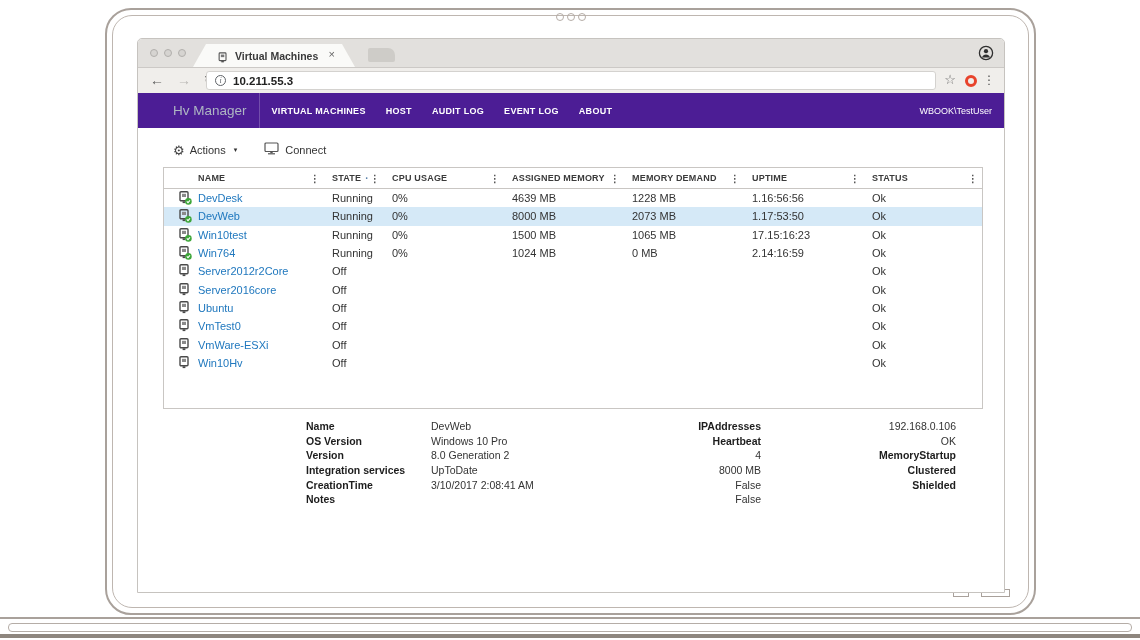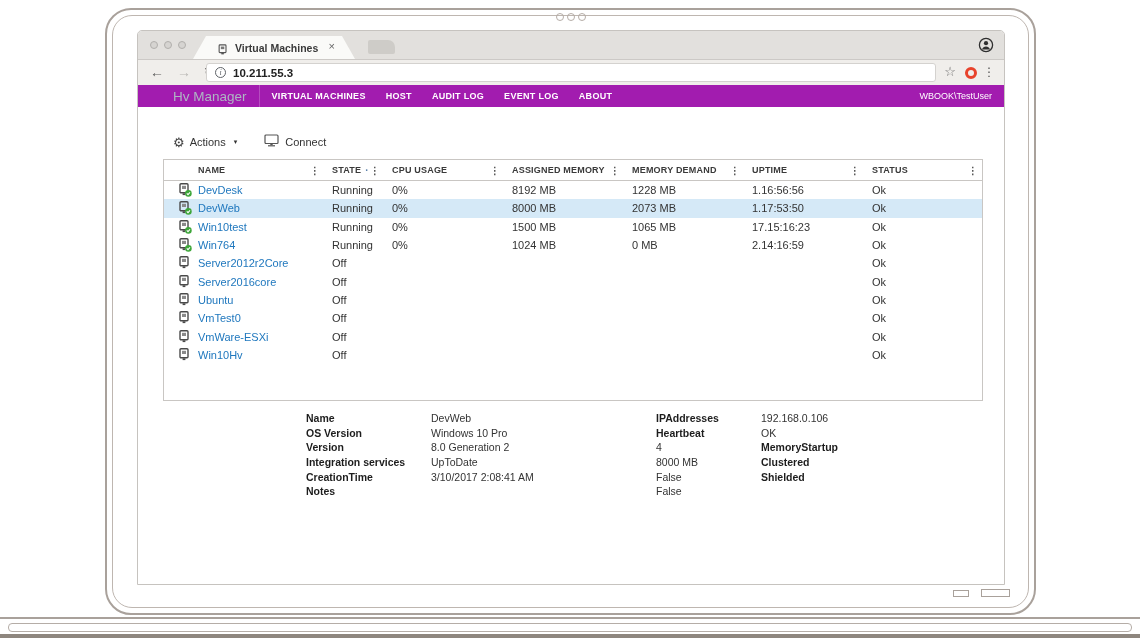--- a/index.html
+++ b/index.html
@@ -17,21 +17,21 @@
   .bezel-dot { position:absolute; top:13px; width:8px; height:8px; border:1.5px solid #b5ada7;
     border-radius:50%; }
   .base { position:absolute; left:-10px; right:-10px; top:617px; height:21px;
     border:2px solid #a9a19b; border-bottom:4px solid #8e867e; border-radius:3px; background:#fff; }
   .base-inner { position:absolute; left:8px; right:8px; top:623px; height:9px;
     border:1px solid #b5ada7; border-radius:4px; background:#fff; }
   .mini-rect-a { position:absolute; left:953px; top:590px; width:16px; height:7px; border:1px solid #a9a19b; }
   .mini-rect-b { position:absolute; left:981px; top:589px; width:29px; height:8px; border:1px solid #a9a19b; }
 
   
-  .browser { position:absolute; left:137px; top:30px; width:868px; height:555px;
+  .browser { position:absolute; left:137px; top:38px; width:868px; height:555px;
     background:#fff; border:1px solid #c6c3bf; border-radius:5px 5px 0 0; overflow:hidden; }
 
   .tabstrip { position:absolute; left:0; top:0; width:100%; height:28px; background:#e2e0dd; }
   .tlight { position:absolute; top:10px; width:8px; height:8px; border-radius:50%;
     background:#d6d4d1; border:1px solid #b1afac; }
   .tab { position:absolute; left:55px; top:5px; width:162px; height:23px; background:#fafaf8;
     clip-path:polygon(0 100%, 13px 0, 149px 0, 162px 100%);
     display:flex; align-items:center; padding-left:24px; }
   .tab-title { font-size:10.5px; font-weight:700; color:#3a3a3a; margin-left:6px; }
   .tab-close { position:absolute; right:20px; top:4px; font-size:11px; color:#666; }
@@ -50,21 +50,21 @@
   .info-ic { width:11px; height:11px; border:1px solid #5f6368; border-radius:50%;
     font-size:8px; line-height:9px; text-align:center; color:#5f6368;
     font-family:"Liberation Serif", serif; font-style:italic; flex:0 0 auto; }
   .url-text { font-size:11.5px; font-weight:700; color:#222; }
   .star { position:absolute; right:48px; top:33px; font-size:13px; color:#6f6f6f; }
   .redo-ic { position:absolute; right:27px; top:36px; width:12px; height:12px;
     border:3px solid #e8432c; border-radius:50%; }
   .kebab-browser { position:absolute; right:9px; top:34px; font-size:12px; color:#4f4f4f; }
 
   
-  .navbar { position:absolute; left:0; top:54px; width:100%; height:22px; background:#a21caf;
+  .navbar { position:absolute; left:0; top:54px; width:100%; height:35px; background:#4c1d95;
     display:flex; align-items:center; }
   .brand { font-size:13.5px; color:#aeb6c3; margin-left:35px; }
   .nav-items { display:flex; align-items:center; height:100%; margin-left:12px;
     border-left:1px solid rgba(255,255,255,.22); padding-left:2px; }
   .nav-item { font-size:9px; font-weight:700; color:#fff; letter-spacing:.3px;
     padding:0 10px; cursor:pointer; }
   .nav-user { margin-left:auto; margin-right:12px; font-size:9px; color:#fff; }
 
   
   .actions-bar { position:absolute; left:35px; top:101px; height:20px; display:flex; align-items:center; }
@@ -107,21 +107,21 @@
     background:linear-gradient(180deg,#b3a27c,#91805c); }
   .animal-1 { position:absolute; right:16%; bottom:5%; width:8px; height:5px; background:#33291f; border-radius:1px; }
   .animal-2 { position:absolute; right:31%; bottom:5.5%; width:5px; height:3px; background:#33291f; border-radius:1px; }
   .thumb-time { position:absolute; left:7%; bottom:29%; color:#fff; font-size:15px;
     letter-spacing:.5px; text-shadow:0 1px 2px rgba(0,0,0,.4); }
   .thumb-date { position:absolute; left:7%; bottom:18%; color:#fff; font-size:6.5px;
     text-shadow:0 1px 1px rgba(0,0,0,.4); }
 
   .details { position:absolute; top:380px; display:grid; font-size:10.5px; line-height:14.65px; }
   .details-left  { left:168px; grid-template-columns:125px auto; width:320px; }
-  .details-right { left:518px; grid-template-columns:105px auto; width:300px; }
+  .details-right { left:518px; grid-template-columns:105px auto; width:300px;text-align:right; }
   .dlabel { font-weight:700; color:#1d1d1d; }
   .dvalue { color:#333; }
 </style>
 </head>
 <body>
 
 <div class="bezel"></div>
 <div class="bezel-inner"></div>
 <div class="bezel-dot" style="left:556px"></div>
 <div class="bezel-dot" style="left:567px"></div>
@@ -241,21 +241,21 @@
                 <rect x="2" y="0.8" width="8" height="9" rx="1" fill="none" stroke="#4a4a4a" stroke-width="1.4"></rect>
                 <rect x="4" y="2.8" width="4" height="3.2" fill="#8a8a8a"></rect>
                 <rect x="4.6" y="10.3" width="2.8" height="1.8" fill="#4a4a4a"></rect>
                 <circle cx="10.4" cy="10.4" r="3.3" fill="#3da639"></circle>
                 <path d="M8.8 10.4l1.2 1.2 2-2.2" stroke="#fff" stroke-width="1.1" fill="none"></path>
               </svg></span>
             <span class="vm-link">DevDesk</span>
           </div>
           <div class="gcell">Running</div>
           <div class="gcell">0%</div>
-          <div class="gcell">8192 MB</div>
+          <div class="gcell">4639 MB</div>
           <div class="gcell">1228 MB</div>
           <div class="gcell">1.16:56:56</div>
           <div class="gcell">Ok</div>
         </div>
         <div class="grow selected">
           <div class="gcell name-cell">
             <span class="vm-icon"><svg width="14" height="14" viewBox="0 0 14 14">
                 <rect x="2" y="0.8" width="8" height="9" rx="1" fill="none" stroke="#4a4a4a" stroke-width="1.4"></rect>
                 <rect x="4" y="2.8" width="4" height="3.2" fill="#8a8a8a"></rect>
                 <rect x="4.6" y="10.3" width="2.8" height="1.8" fill="#4a4a4a"></rect>

